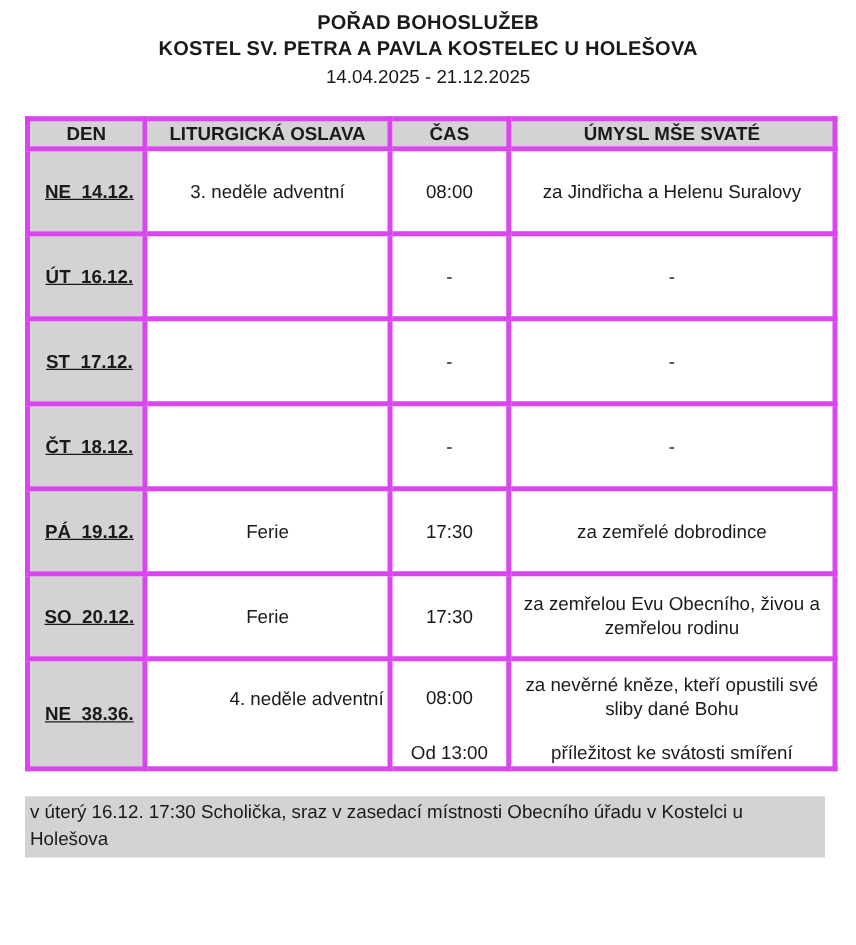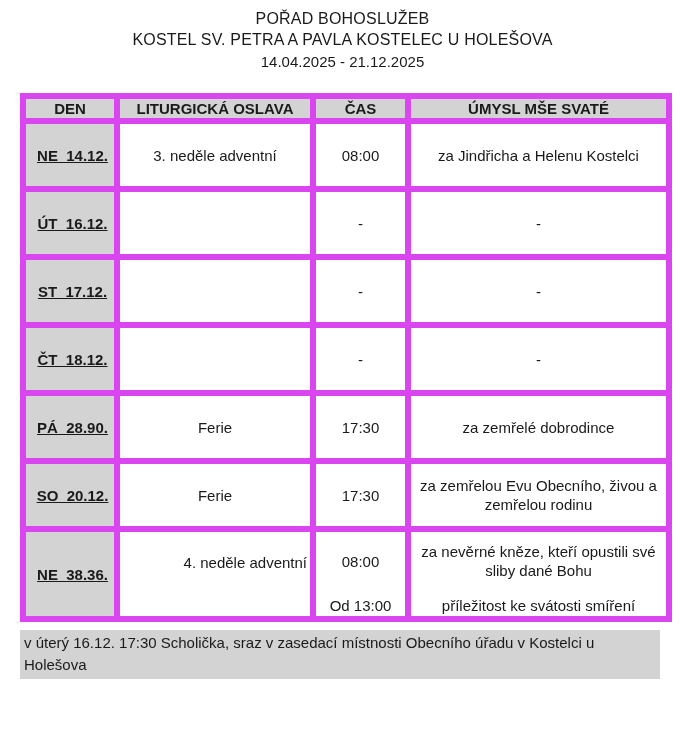--- a/index.html
+++ b/index.html
@@ -18,39 +18,39 @@
   }
 
   
   .title-block {
     padding-top: 8px;
     text-align: center;
     line-height: 21px;
   }
   .title-line1, .title-line2 {
     font-size: 16px;
-    font-weight: normal;
+    font-weight: bold;
     letter-spacing: 0.2px;
   }
   .title-date {
     font-size: 15px;
     font-weight: normal;
     margin-top: 1px;
   }
 
   
   table.schedule {
     border-collapse: collapse;
     table-layout: fixed;
     width: 646px;
     margin: 21px 0 0 20px;
   }
   table.schedule th,
   table.schedule td {
-    border: 6px solid #d946ef;
+    border: 4px solid #d946ef;
     font-size: 15px;
     text-align: center;
     vertical-align: middle;
     overflow: hidden;
   }
   table.schedule { border: 3px solid #000000; }
   table.schedule thead tr { height: 24px; }
   table.schedule thead th {
     background: #d3d3d3;
     font-weight: bold;
@@ -80,21 +80,21 @@
   .stack-bottom {
     height: 26px;
     display: flex; align-items: flex-end; justify-content: center;
     padding-bottom: 2px;
     line-height: 17px;
   }
 
   
   .footer-note {
     width: 640px;
-    margin: 8px 0 0 20px;
+    margin: 20px 0 0 20px;
     background: #d3d3d3;
     font-size: 15px;
     line-height: 22px;
     padding: 2px 5px 3px 4px;
   }
 </style>
 </head>
 <body>
 
 <div class="page">
@@ -118,42 +118,42 @@
         <th>LITURGICKÁ OSLAVA</th>
         <th>ČAS</th>
         <th>ÚMYSL MŠE SVATÉ</th>
       </tr>
     </thead>
     <tbody>
       <tr>
         <td class="den-cell">NE  14.12.</td>
         <td class="oslava-cell">3. neděle adventní</td>
         <td class="cas-cell">08:00</td>
-        <td class="umysl-cell">za Jindřicha a Helenu Kostelci</td>
+        <td class="umysl-cell">za Jindřicha a Helenu Suralovy</td>
       </tr>
       <tr>
         <td class="den-cell">ÚT  16.12.</td>
         <td class="oslava-cell"></td>
         <td class="cas-cell">-</td>
         <td class="umysl-cell">-</td>
       </tr>
       <tr>
         <td class="den-cell">ST  17.12.</td>
         <td class="oslava-cell"></td>
         <td class="cas-cell">-</td>
         <td class="umysl-cell">-</td>
       </tr>
       <tr>
         <td class="den-cell">ČT  18.12.</td>
         <td class="oslava-cell"></td>
         <td class="cas-cell">-</td>
         <td class="umysl-cell">-</td>
       </tr>
       <tr>
-        <td class="den-cell">PÁ  28.90.</td>
+        <td class="den-cell">PÁ  19.12.</td>
         <td class="oslava-cell">Ferie</td>
         <td class="cas-cell">17:30</td>
         <td class="umysl-cell">za zemřelé dobrodince</td>
       </tr>
       <tr>
         <td class="den-cell">SO  20.12.</td>
         <td class="oslava-cell">Ferie</td>
         <td class="cas-cell">17:30</td>
         <td class="umysl-cell">za zemřelou Evu Obecního, živou a zemřelou rodinu</td>
       </tr>

